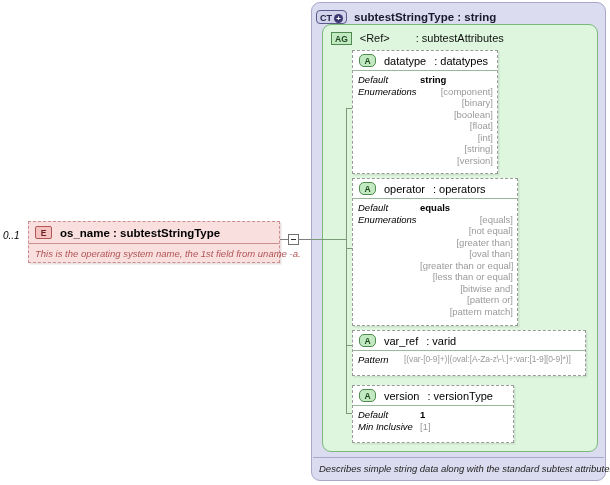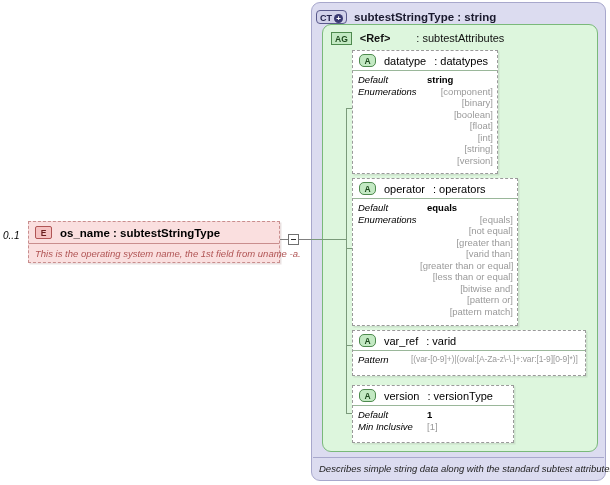--- a/index.html
+++ b/index.html
@@ -103,21 +103,20 @@
     height: 13px;
     line-height: 12px;
     box-sizing: border-box;
     font-size: 8.5px;
     font-weight: bold;
     color: #1e4a1e;
   }
   #ag-ref {
     font-size: 11px;
     color: #111111;
-    font-weight: bold;
   }
   #ag-type {
     font-size: 11px;
     color: #111111;
     margin-left: 18px;
   }
 
   
   .attr-box {
     position: absolute;
@@ -159,21 +158,20 @@
     color: #000000;
   }
   .attr-body {
     padding: 3px 4px 4px 5px;
     position: relative;
   }
   .facet-row {
     display: flex;
     align-items: flex-start;
     line-height: 11.5px;
-    gap: 7px;
   }
   .facet-label {
     font-style: italic;
     font-size: 9.5px;
     color: #000000;
     width: 62px;
     flex: 0 0 62px;
     white-space: nowrap;
   }
   .facet-value {
@@ -402,21 +400,21 @@
       <span class="facet-label">Default</span>
       <span class="facet-value">equals</span>
     </div>
     <div class="facet-row">
       <span class="facet-label">Enumerations</span>
     </div>
     <ul class="enum-list enum-col" style="margin-top:-11.5px;">
         <li>[equals]</li>
         <li>[not equal]</li>
         <li>[greater than]</li>
-        <li>[varid than]</li>
+        <li>[oval than]</li>
         <li>[greater than or equal]</li>
         <li>[less than or equal]</li>
         <li>[bitwise and]</li>
         <li>[pattern or]</li>
         <li>[pattern match]</li>
       </ul>
   </div>
 </div>
 
 <div class="attr-box" id="box-varref">

